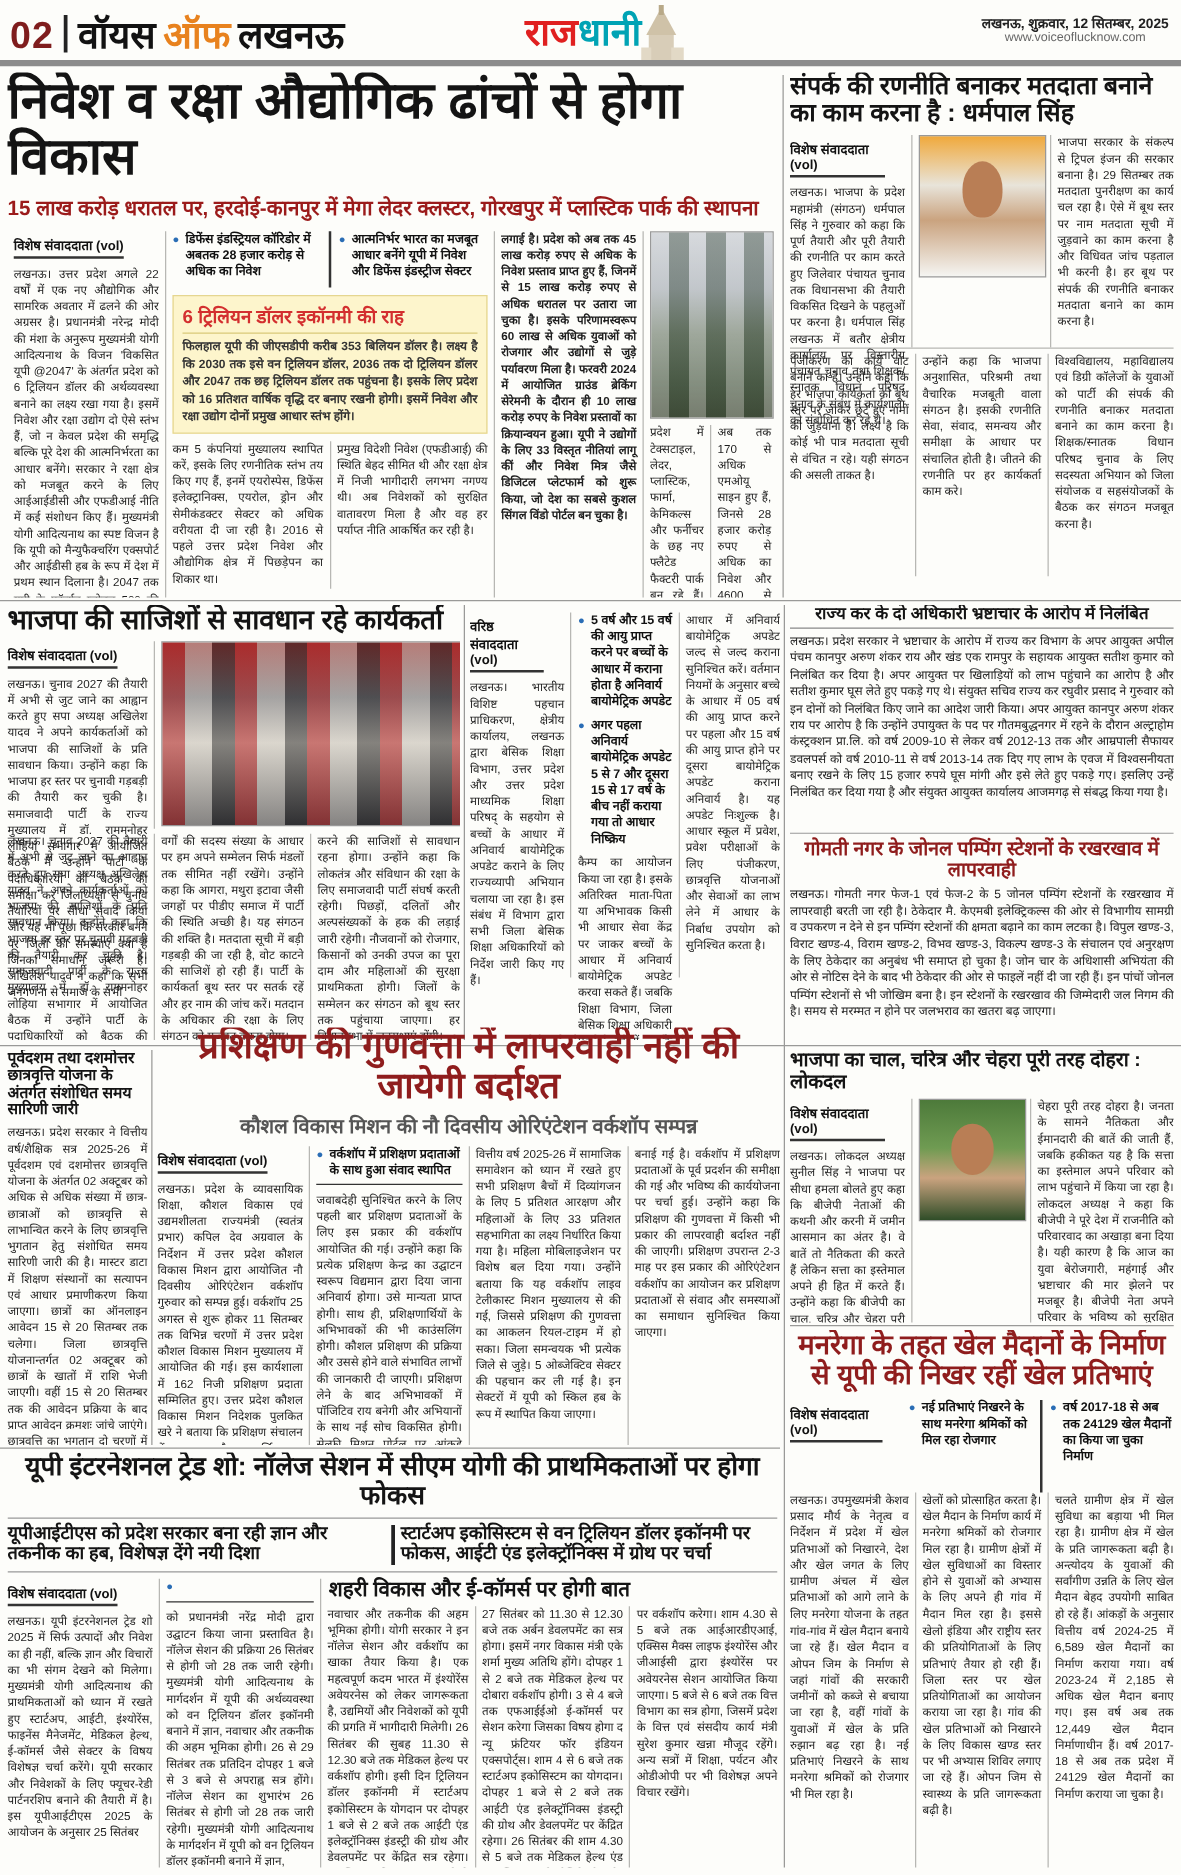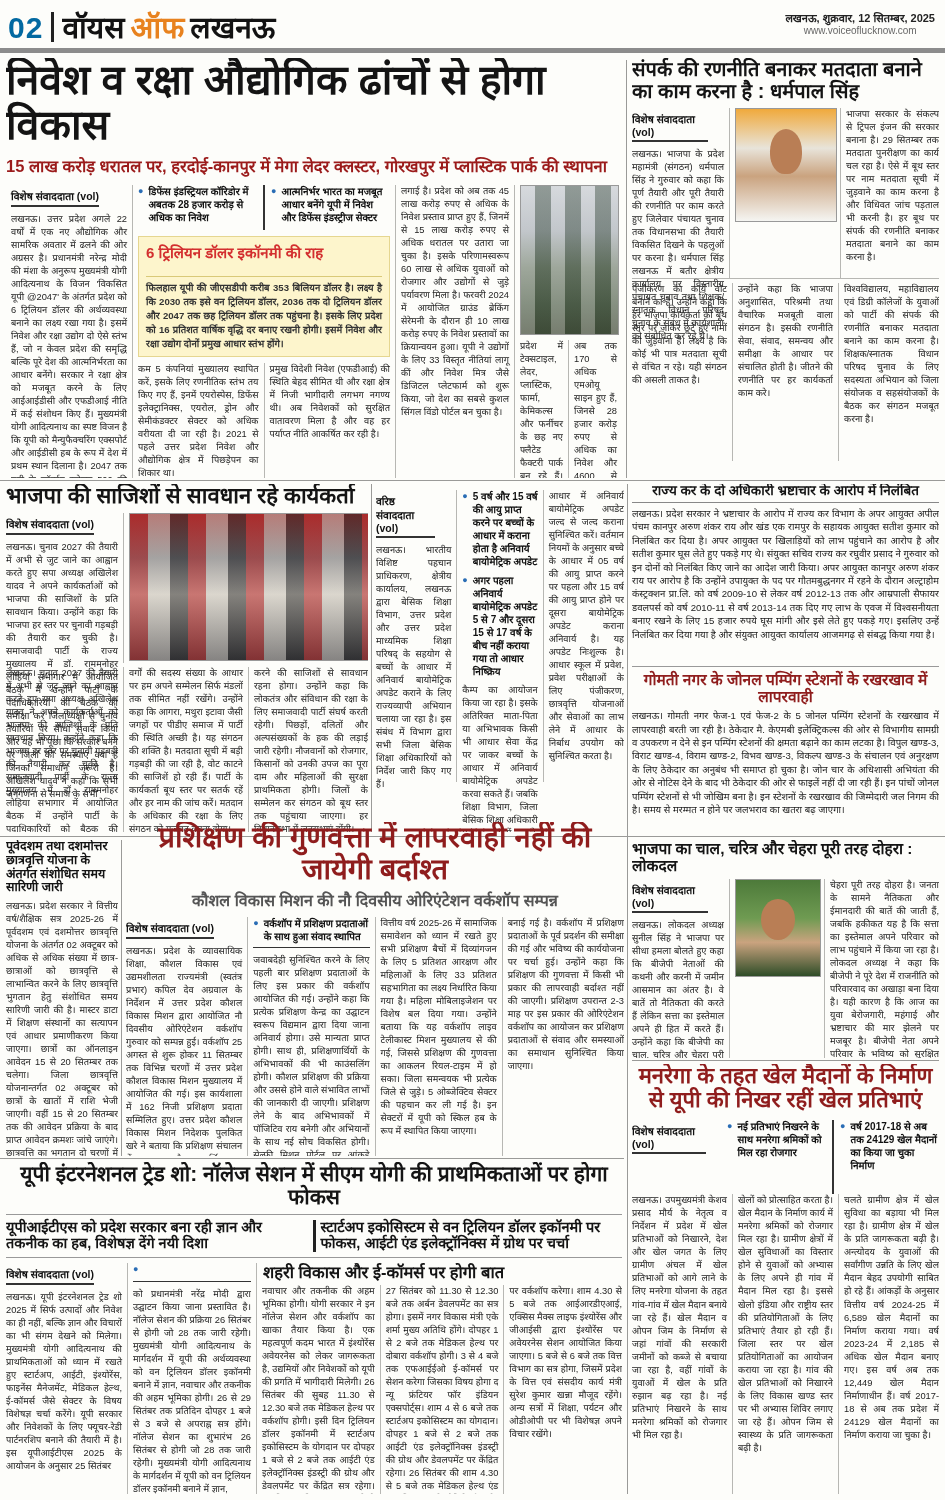--- a/index.html
+++ b/index.html
@@ -1,21 +1,21 @@
 <!DOCTYPE html>
 <html><head>
 <meta charset="utf-8">
 <style>
   html,body{margin:0;padding:0;background:#e8e8e4;}
   .page{position:relative;width:945px;height:1500px;background:#fdfdfa;margin:0 auto;
         font-family:"Liberation Sans","DejaVu Sans",sans-serif;overflow:hidden;}
   
   .masthead{position:absolute;left:0;top:0;width:945px;height:52px;}
   .mh-left{position:absolute;left:8px;top:6px;display:flex;align-items:baseline;}
-  .pageno{color:#0369a1;font-size:30px;font-weight:bold;letter-spacing:1px;}
+  .pageno{color:#7f1d1d;font-size:30px;font-weight:bold;letter-spacing:1px;}
   .mh-bar{width:3px;height:30px;background:#222;margin:0 8px;align-self:center;}
   .mh-title{font-size:30px;font-weight:bold;color:#121212;}
   .mh-title .of{color:#e8821e;padding:0 6px;}
   .mh-logo{position:absolute;left:420px;top:4px;height:46px;display:flex;align-items:center;}
   .logo-word{font-size:30px;font-weight:bold;line-height:1;}
   .logo-word .r{color:#e02020;}
   .logo-word .d{color:#00a3b4;}
   .temple{margin-left:-6px;}
   .mh-right{position:absolute;right:10px;top:10px;text-align:center;}
   .dateline{font-size:11px;color:#222;font-weight:bold;}
@@ -31,21 +31,21 @@
   .body-txt{font-size:9.3px;line-height:1.4;text-align:justify;color:#1d1d1d;}
   .cols{display:flex;align-items:stretch;}
   .c{padding:0 5px;border-right:1px solid #b7b7b3;min-width:0;}
   .c:last-child{border-right:none;}
   .bullet{display:flex;gap:5px;font-weight:bold;font-size:10px;line-height:1.3;color:#111;
           margin-bottom:6px;text-align:left;}
   .bullet .dot{color:#2a6db5;font-size:9px;line-height:1.5;}
   .vsep{width:2px;background:#333;margin:0 6px;}
   .ybox{background:#fdf5cc;border:1px solid #e5d690;padding:5px 7px;margin:6px 0;}
   .ybox .yt{color:#d32f2f;font-size:15px;font-weight:bold;border-bottom:1px solid #d9c978;
-            padding-bottom:14px;margin-bottom:4px;}
+            padding-bottom:4px;margin-bottom:4px;}
   .ybox .yb{font-size:9.6px;font-weight:bold;color:#333;line-height:1.45;text-align:justify;}
   .photo{position:relative;border:1px solid #999;}
   .hrule{position:absolute;background:#9a9a98;height:1px;}
   .vrule{position:absolute;background:#9a9a98;width:1px;}
   
   .ph-defence{background:
      linear-gradient(180deg,#c9cdd2 0%,#aeb4ba 30%,#7e8a7a 55%,#5d6b57 80%,#49523f 100%);}
   .ph-defence:before{content:"";position:absolute;inset:0;background:
      repeating-linear-gradient(90deg,rgba(255,255,255,.25) 0 14px,rgba(40,60,40,.35) 14px 30px);}
   .ph-dharmpal{background:linear-gradient(180deg,#f0a93c 0%,#e8e4da 35%,#caa37f 60%,#f5f5f2 100%);}
@@ -62,20 +62,30 @@
 <body>
 
 <div class="page">
 
   <div class="masthead">
     <div class="mh-left">
       <span class="pageno">02</span>
       <span class="mh-bar"></span>
       <span class="mh-title"><span>वॉयस</span><span class="of">ऑफ</span><span>लखनऊ</span></span>
     </div>
+    <div class="mh-logo">
+      <span class="logo-word"><span class="r">राज</span><span class="d">धानी</span></span>
+      <svg class="temple" width="44" height="46" viewBox="0 0 44 46">
+        <rect x="12" y="22" width="20" height="24" fill="#d8cdb8"></rect>
+        <polygon points="22,2 10,24 34,24" fill="#cfc2a8"></polygon>
+        <rect x="20" y="0" width="4" height="8" fill="#b8a988"></rect>
+        <rect x="6" y="34" width="8" height="12" fill="#e2d9c6"></rect>
+        <rect x="30" y="34" width="10" height="12" fill="#e2d9c6"></rect>
+      </svg>
+    </div>
     <div class="mh-right">
       <div class="dateline">लखनऊ, शुक्रवार, 12 सितम्बर, 2025</div>
       <div class="website">www.voiceoflucknow.com</div>
     </div>
     <div class="mh-rule"></div>
   </div>
 
   <div class="art" style="left:6px;top:58px;width:616px;height:420px;">
     <div class="hl" style="font-size:41px;">निवेश व रक्षा औद्योगिक ढांचों से होगा विकास</div>
     <div class="sub-maroon" style="font-size:16.5px;margin-top:6px;">15 लाख करोड़ धरातल पर, हरदोई-कानपुर में मेगा लेदर क्लस्टर, गोरखपुर में प्लास्टिक पार्क की स्थापना</div>
@@ -95,28 +105,28 @@
               <span class="dot">●</span>
               <span>आत्मनिर्भर भारत का मजबूत आधार बनेंगे यूपी में निवेश और डिफेंस इंडस्ट्रीज सेक्टर</span>
             </div>
         </div>
         <div class="ybox">
           <div class="yt">6 ट्रिलियन डॉलर इकॉनमी की राह</div>
           <div class="yb">फिलहाल यूपी की जीएसडीपी करीब 353 बिलियन डॉलर है। लक्ष्य है कि 2030 तक इसे वन ट्रिलियन डॉलर, 2036 तक दो ट्रिलियन डॉलर और 2047 तक छह ट्रिलियन डॉलर तक पहुंचना है। इसके लिए प्रदेश को 16 प्रतिशत वार्षिक वृद्धि दर बनाए रखनी होगी। इसमें निवेश और रक्षा उद्योग दोनों प्रमुख आधार स्तंभ होंगे।</div>
         </div>
         <div class="cols" style="height:118px;">
           <div class="c" style="flex:1;padding-left:0;">
-            <div class="body-txt">कम 5 कंपनियां मुख्यालय स्थापित करें, इसके लिए रणनीतिक स्तंभ तय किए गए हैं, इनमें एयरोस्पेस, डिफेंस इलेक्ट्रानिक्स, एयरोल, ड्रोन और सेमीकंडक्टर सेक्टर को अधिक वरीयता दी जा रही है। 2021 से पहले उत्तर प्रदेश निवेश और औद्योगिक क्षेत्र में पिछड़ेपन का शिकार था।</div>
+            <div class="body-txt">कम 5 कंपनियां मुख्यालय स्थापित करें, इसके लिए रणनीतिक स्तंभ तय किए गए हैं, इनमें एयरोस्पेस, डिफेंस इलेक्ट्रानिक्स, एयरोल, ड्रोन और सेमीकंडक्टर सेक्टर को अधिक वरीयता दी जा रही है। 2016 से पहले उत्तर प्रदेश निवेश और औद्योगिक क्षेत्र में पिछड़ेपन का शिकार था।</div>
           </div>
           <div class="c" style="flex:1;padding-right:0;">
             <div class="body-txt">प्रमुख विदेशी निवेश (एफडीआई) की स्थिति बेहद सीमित थी और रक्षा क्षेत्र में निजी भागीदारी लगभग नगण्य थी। अब निवेशकों को सुरक्षित वातावरण मिला है और वह हर पर्याप्त नीति आकर्षित कर रही है।</div>
           </div>
         </div>
       </div>
-      <div class="c" style="width:108px;">
+      <div class="c" style="width:108px;font-weight:bold;">
         <div class="body-txt">लगाई है। प्रदेश को अब तक 45 लाख करोड़ रुपए से अधिक के निवेश प्रस्ताव प्राप्त हुए हैं, जिनमें से 15 लाख करोड़ रुपए से अधिक धरातल पर उतारा जा चुका है। इसके परिणामस्वरूप 60 लाख से अधिक युवाओं को रोजगार और उद्योगों से जुड़े पर्यावरण मिला है। फरवरी 2024 में आयोजित ग्राउंड ब्रेकिंग सेरेमनी के दौरान ही 10 लाख करोड़ रुपए के निवेश प्रस्तावों का क्रियान्वयन हुआ। यूपी ने उद्योगों के लिए 33 विस्तृत नीतियां लागू कीं और निवेश मित्र जैसे डिजिटल प्लेटफार्म को शुरू किया, जो देश का सबसे कुशल सिंगल विंडो पोर्टल बन चुका है।</div>
       </div>
       <div class="c" style="flex:1;">
         <div class="photo ph-defence" style="width:100%;height:148px;"></div>
         <div class="cols" style="margin-top:5px;height:168px;">
           <div class="c" style="flex:1;padding-left:0;">
             <div class="body-txt">प्रदेश में टेक्सटाइल, लेदर, प्लास्टिक, फार्मा, केमिकल्स और फर्नीचर के छह नए फ्लैटेड फैक्टरी पार्क बन रहे हैं। हरदोई-कानपुर में लेदर क्लस्टर, गोरखपुर में प्लास्टिक पार्क और कन्नौज में परफ्यूम पार्क प्रदेश को उद्योग का नया हब बना रहे हैं। आज यूपी देश का सबसे बड़ा एमएसएमई केंद्र है, जहां 96 लाख से अधिक एमएसएमई इकाइयां कार्यरत हैं। फरवरी 2018 में प्रधानमंत्री नरेंद्र मोदी द्वारा घोषित डिफेंस इंडस्ट्रियल कॉरिडोर ने यूपी को सामरिक मजबूती का केंद्र बना दिया है। आगरा, अलीगढ़, कानपुर, लखनऊ, झांसी और चित्रकूट में स्थापित छह नोड्स पर तेजी से काम हो रहा है। यूपी में</div>
           </div>
           <div class="c" style="flex:1;padding-right:0;">
             <div class="body-txt">अब तक 170 से अधिक एमओयू साइन हुए हैं, जिनसे 28 हजार करोड़ रुपए से अधिक का निवेश और 4600 से अधिक रोजगार का वादा है। इनमें अदाणी, एआर पॉलिमर, वैरिधिन डिफेंस, एमिटेक इंडस्ट्रीज और ब्रह्मोस जैसी नामचीन डिफेंस सेक्टर की कंपनियां कार्य शुरू कर चुकी हैं। जैसे, कानपुर में बुलेटप्रूफ जैकेट और आधुनिक सैन्य सामग्री का उत्पादन हो रहा है। अलीगढ़ में स्मॉल आर्म्स और राडार तकनीक पर काम चल रहा है। सबसे बड़ी उपलब्धि है, लखनऊ में ब्रह्मोस मिसाइल का उत्पादन, जो प्रदेश को वैश्विक स्तर पर रक्षा उत्पादन का हब बनाएगा।</div>

